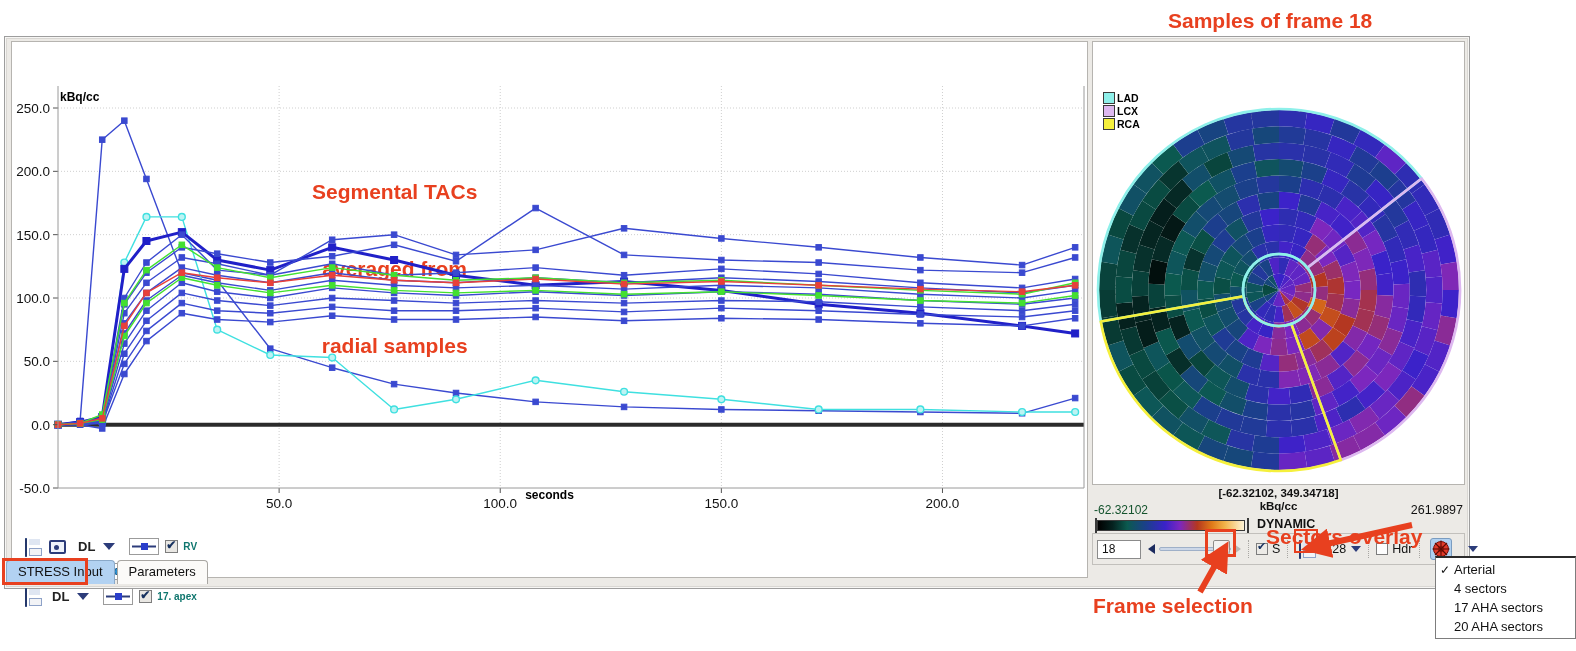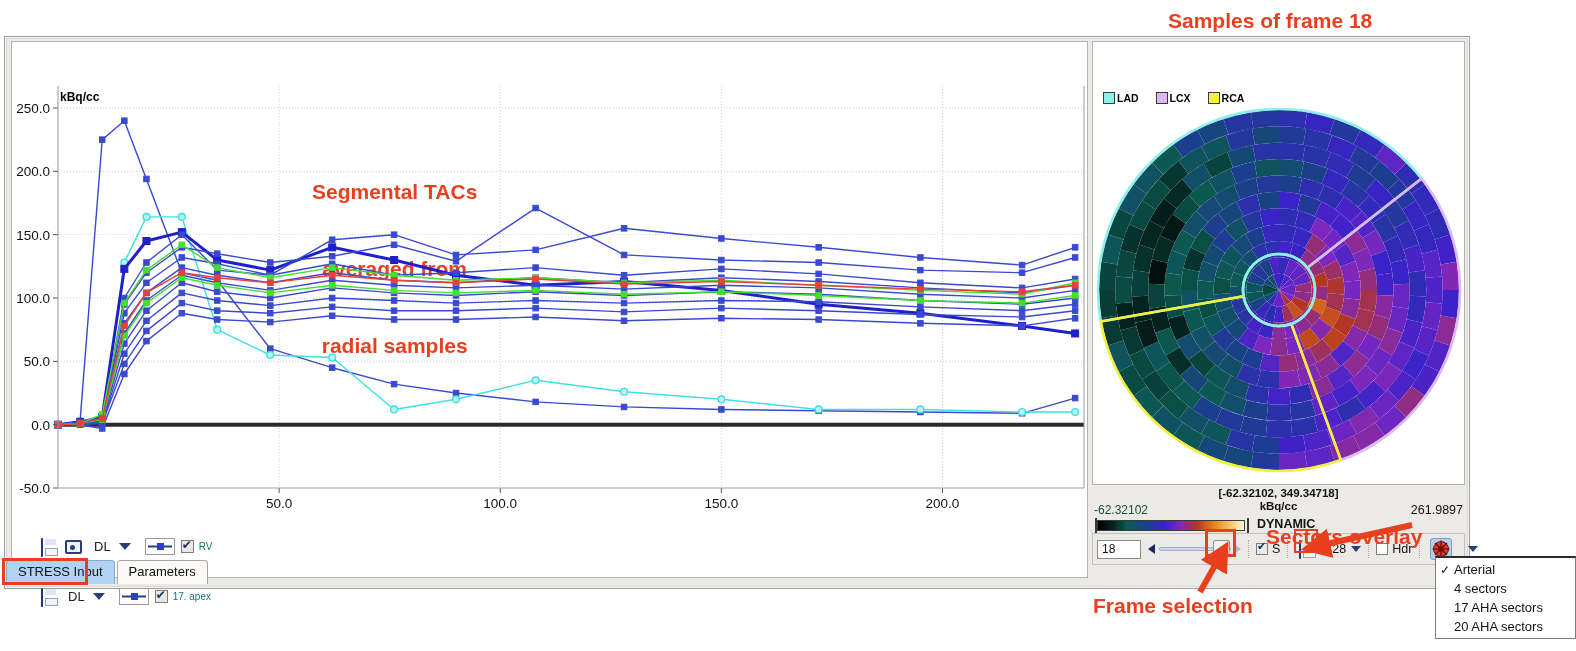--- a/index.html
+++ b/index.html
@@ -58,22 +58,22 @@
     position: absolute; font-size: 12px; font-weight: bold; color: #000;
     left: 0; right: 0; text-align: center;
   }
 
   
   #left-toolbar {
     position: absolute; left: 6px; top: 545px;
     width: 1077px; height: 0;
   }
   .tb-row {
-    position: absolute; left: 16px; height: 25px;
-    display: flex; align-items: center; gap: 0px;
+    position: absolute; left: 0; height: 25px;
+    display: flex; align-items: center; gap: 0px; font-weight: bold;
   }
   .tb-icon-save {
     width: 17px; height: 16px; margin: 0 7px;
     position: relative; flex: none;
   }
   .tb-dl { font-size: 13px; color: #222; padding: 0 3px; }
   .tb-caret {
     width: 0; height: 0; margin: 0 8px 0 5px;
     border-left: 6px solid transparent;
     border-right: 6px solid transparent;
@@ -114,21 +114,21 @@
     position: absolute; left: 1087px; top: 4px;
     width: 373px; height: 537px;
     background: #eceae6;
   }
   #polar-box {
     position: absolute; left: 0; top: 0; width: 373px; height: 444px;
     background: #ffffff; border: 1px solid #b6b4b0;
   }
   #legend {
     position: absolute; left: 10px; top: 50px;
-    display: flex; gap: 17px;
+    display: flex; flex-direction: column; gap: 1px;
   }
   .legend-row { display: flex; align-items: center; gap: 2px; }
   .legend-swatch {
     width: 12px; height: 12px; border: 1px solid #3a3a3a;
     flex: none;
   }
   .legend-text { font-size: 10.5px; font-weight: bold; color: #000;
                  font-family: "Liberation Sans", sans-serif; }
   .polar-dir {
     position: absolute; font-size: 10px; color: #6e6e6e;
@@ -626,20 +626,21 @@
             <text x="38" y="197.66666666666669" text-anchor="end" font-size="13.5" fill="#111" font-family="&quot;Liberation Sans&quot;, sans-serif">150.0</text>
             <text x="38" y="134.33333333333331" text-anchor="end" font-size="13.5" fill="#111" font-family="&quot;Liberation Sans&quot;, sans-serif">200.0</text>
             <text x="38" y="71" text-anchor="end" font-size="13.5" fill="#111" font-family="&quot;Liberation Sans&quot;, sans-serif">250.0</text>
             <text x="267.12068965517244" y="466" text-anchor="middle" font-size="13.5" fill="#111" font-family="&quot;Liberation Sans&quot;, sans-serif">50.0</text>
             <text x="488.2413793103448" y="466" text-anchor="middle" font-size="13.5" fill="#111" font-family="&quot;Liberation Sans&quot;, sans-serif">100.0</text>
             <text x="709.3620689655172" y="466" text-anchor="middle" font-size="13.5" fill="#111" font-family="&quot;Liberation Sans&quot;, sans-serif">150.0</text>
             <text x="930.4827586206897" y="466" text-anchor="middle" font-size="13.5" fill="#111" font-family="&quot;Liberation Sans&quot;, sans-serif">200.0</text>
           </g>
       </svg>
 
+      <div id="xaxis-title" style="top:446px;">seconds</div>
 
       <div id="left-toolbar">
 
         <div class="tb-row" style="top:-53px;">
           <span class="tb-icon-save"><span class="disk"></span></span>
           <span class="cam" style="margin-right:9px;"></span>
           <span class="tb-dl">DL</span>
           <span class="tb-caret"></span>
           <span class="tb-symbol-box">
             <svg width="28" height="15">

